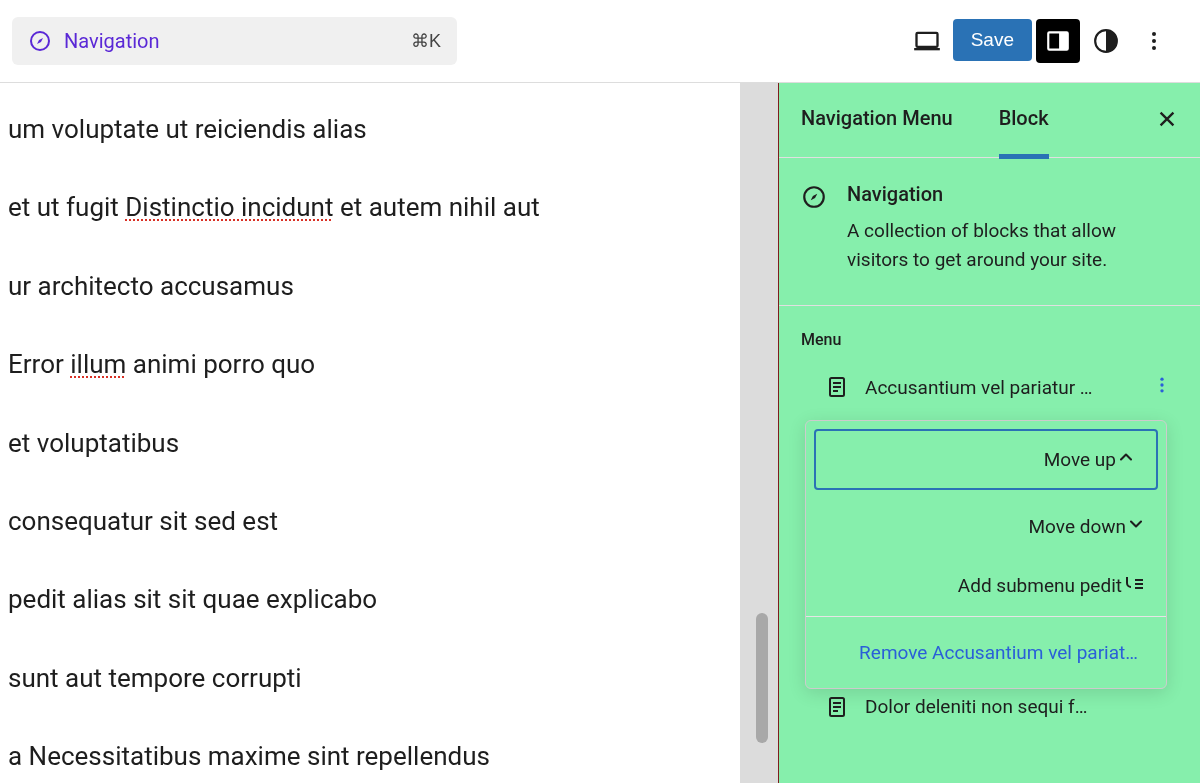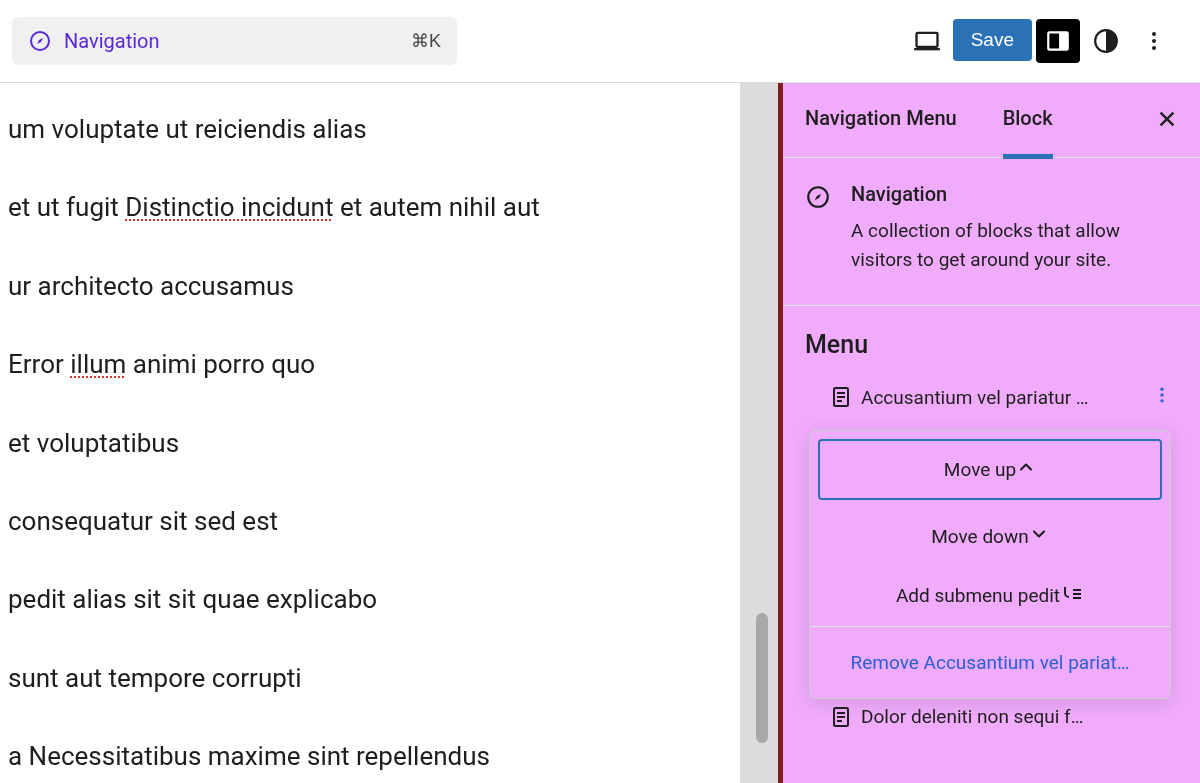--- a/index.html
+++ b/index.html
@@ -117,22 +117,22 @@
       top: 530px;
       width: 12px;
       height: 130px;
       background: #a8a8a8;
       border-radius: 6px;
     }
 
     
     .sidebar {
       width: 422px;
-      border-left: 5px solid #7f1d1d;
-      background: #f0abfc;
+      border-left: 1px solid #7f1d1d;
+      background: #86efac;
       display: flex;
       flex-direction: column;
     }
     .sidebar-tabs {
       display: flex;
       align-items: center;
       padding: 0 22px;
       height: 75px;
       border-bottom: 1px solid #e0e0e0;
     }
@@ -168,28 +168,28 @@
     .block-info-text p {
       font-size: 19px;
       color: #1e1e1e;
       line-height: 1.55;
     }
 
     .menu-section {
       padding: 24px 22px 0 22px;
     }
     .menu-heading {
-      font-size: 25px;
+      font-size: 16px;
       font-weight: 500;
       margin-bottom: 20px;
     }
     .menu-item-row {
       display: flex;
       align-items: center;
-      gap: 8px;
+      gap: 16px;
       padding: 6px 0 6px 24px;
       font-size: 19px;
     }
     .menu-item-row .label {
       flex: 1;
       white-space: nowrap;
       overflow: hidden;
       text-overflow: ellipsis;
     }
     .page-icon {
@@ -201,21 +201,21 @@
       margin: 14px 0 0 4px;
       border: 1px solid #ccc;
       border-radius: 6px;
       box-shadow: 0 4px 18px rgba(0,0,0,.12);
       overflow:hidden;
       width: 362px;
     }
     .popup-item {
       display: flex;
       align-items: center;
-      justify-content: center;
+      justify-content: flex-end;
       padding: 16px 20px;
       font-size: 19px;
       cursor: pointer;
     }
     .popup-item.focused {
       margin: 8px;
       border: 2px solid #2a72b5;
       border-radius: 4px;
     }
     .popup-group-div {

